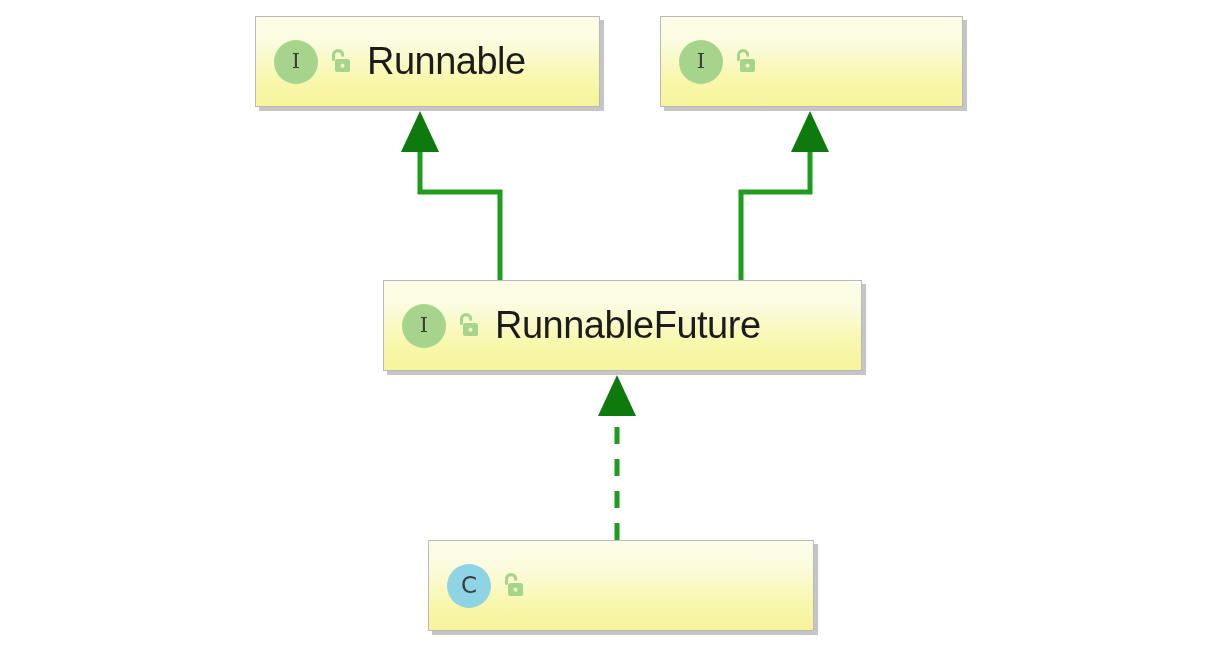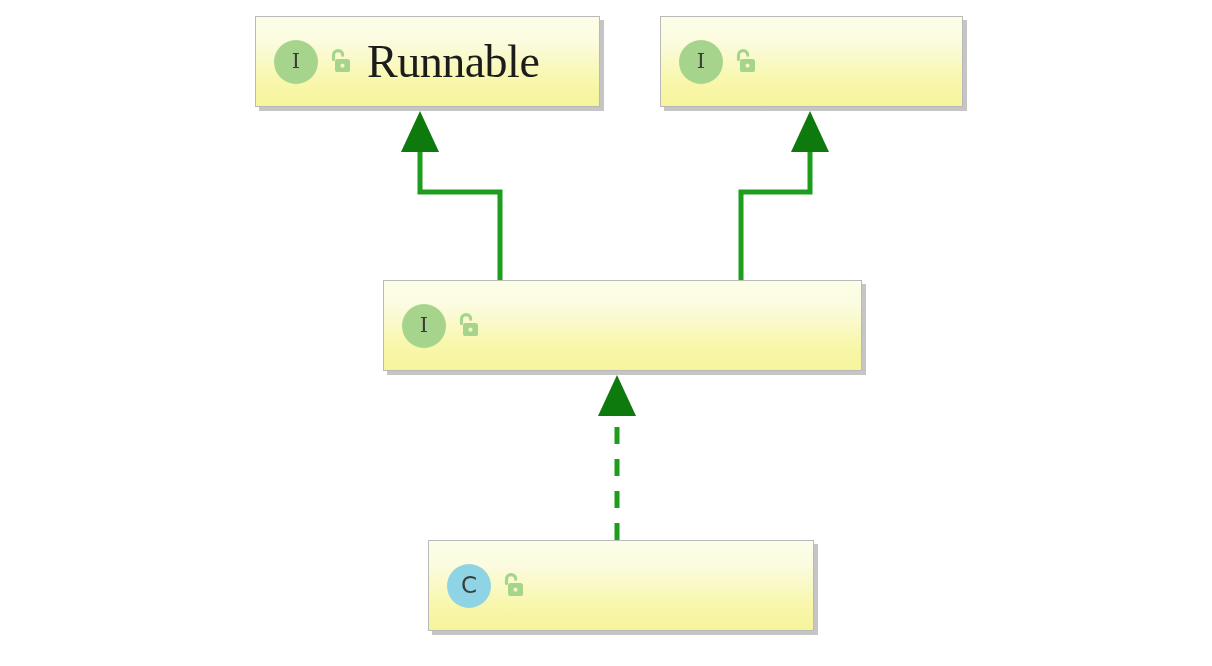--- a/index.html
+++ b/index.html
@@ -55,22 +55,22 @@
   .node-lock {
     flex: 0 0 auto;
     margin-left: 9px;
     margin-right: 4px;
     width: 26px;
     height: 30px;
     display: block;
   }
   .node-label {
     margin-left: 10px;
-    font-family: Liberation Serif, serif;
-    font-size: 46px;
+    font-family: Liberation Sans, sans-serif;
+    font-size: 38px;
     color: #1c1c1c;
     white-space: nowrap;
     letter-spacing: -0.5px;
   }
 </style>
 </head>
 <body>
 
 <div id="diagram-canvas">
 
@@ -111,20 +111,21 @@
     </svg>
   </div>
 
   <div class="uml-node" style="left:383px; top:280px; width:479px; height:91px;">
     <div class="node-badge badge-interface">I</div>
     <svg class="node-lock" viewBox="0 0 26 30">
       <path d="M6.5 12.5 L6.5 8.2 a4.6 4.6 0 0 1 9.2 0" fill="none" stroke="#a5d48c" stroke-width="3.1" stroke-linecap="round"></path>
       <rect x="8" y="12" width="15" height="13" rx="2.6" fill="#a5d48c"></rect>
       <rect x="13.6" y="16.8" width="3.8" height="3.6" rx="1.2" fill="#f7f6c0"></rect>
     </svg>
+    <div class="node-label">RunnableFuture</div>
   </div>
 
   <div class="uml-node" style="left:428px; top:540px; width:386px; height:91px;">
     <div class="node-badge badge-class">C</div>
     <svg class="node-lock" viewBox="0 0 26 30">
       <path d="M6.5 12.5 L6.5 8.2 a4.6 4.6 0 0 1 9.2 0" fill="none" stroke="#a5d48c" stroke-width="3.1" stroke-linecap="round"></path>
       <rect x="8" y="12" width="15" height="13" rx="2.6" fill="#a5d48c"></rect>
       <rect x="13.6" y="16.8" width="3.8" height="3.6" rx="1.2" fill="#f7f6c0"></rect>
     </svg>
   </div>

